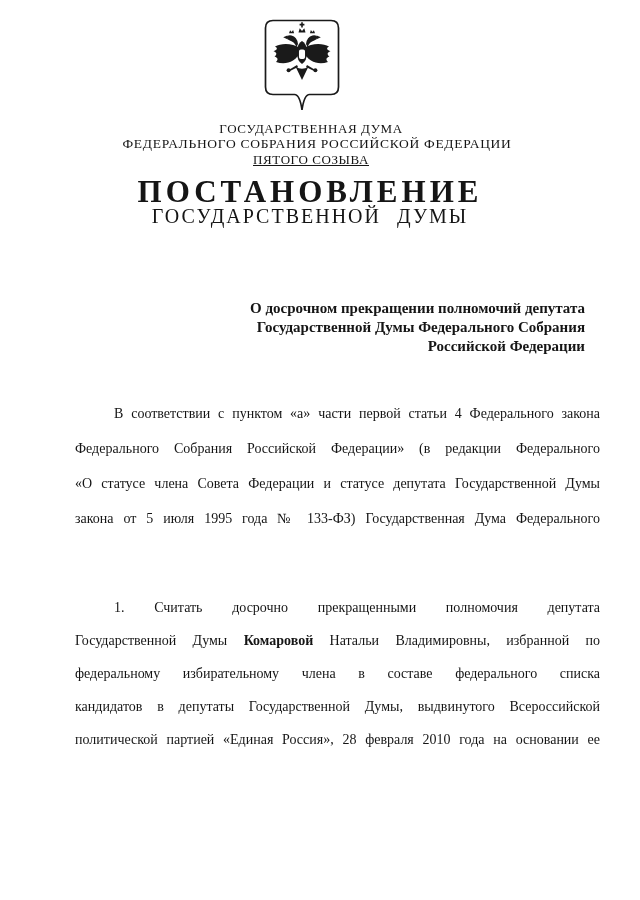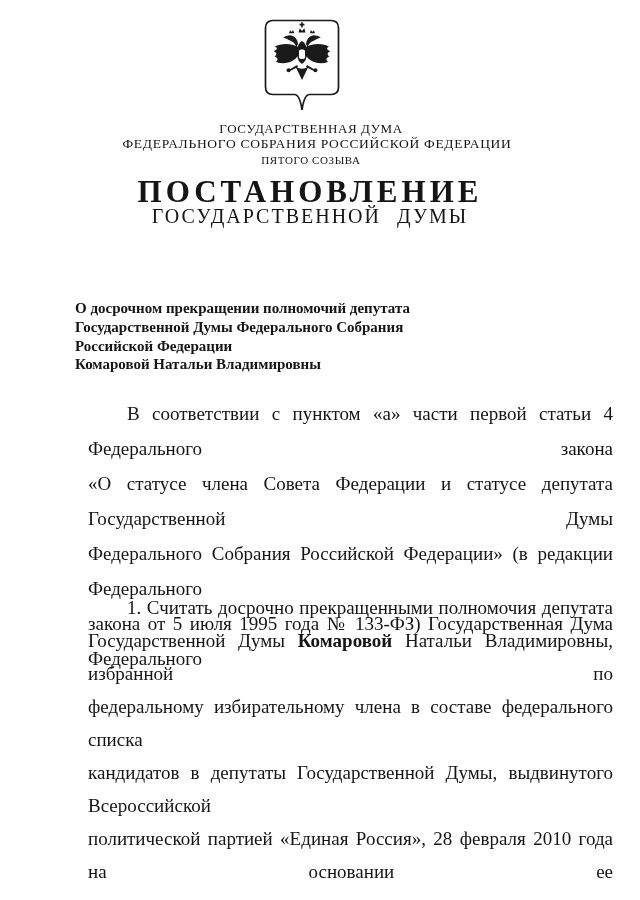--- a/index.html
+++ b/index.html
@@ -24,21 +24,21 @@
   
   .org-block {
     position: absolute;
     top: 121px;
     left: 0;
     width: 622px;
     text-align: center;
   }
   .org-line1 { font-size: 13px;   letter-spacing: 0.6px; line-height: 15px; }
   .org-line2 { font-size: 13.5px; letter-spacing: 0.7px; line-height: 16px; padding-left: 12px; }
-  .org-line3 { font-size: 11px; letter-spacing: 0.6px; line-height: 14px; margin-top: 1px; }
+  .org-line3 { font-size: 13px; letter-spacing: 0.6px; line-height: 14px; margin-top: 1px; text-decoration: underline; }
   .doc-type {
     position: absolute;
     top: 174px;
     left: 0;
     width: 620px;
     text-align: center;
     font-size: 31px;
     font-weight: 700;
     letter-spacing: 4px;
   }
@@ -49,34 +49,33 @@
     width: 620px;
     text-align: center;
     font-size: 20px;
     letter-spacing: 2px;
     word-spacing: 9px;
   }
   
   .title-block {
     position: absolute;
     top: 299px;
-    left: 75px;
+    left: 60px;
     width: 525px;
-    text-align: left;
+    text-align: right;
     font-weight: 700;
     font-size: 15px;
   }
   .title-line { line-height: 18.8px; }
   
   .para {
     position: absolute;
     left: 75px;
     width: 525px;
-    font-size: 19px;
-    margin-left: 13px;
+    font-size: 14px;
   }
   .para-1 { top: 396px; }
   .para-2 { top: 591px; }
   .para-1 .body-line { line-height: 35px; }
   .para-2 .body-line { line-height: 33px; }
   .body-line {
     text-align: justify;
     text-align-last: justify;
     white-space: normal;
   }
@@ -140,27 +139,26 @@
     <div class="org-line3">ПЯТОГО СОЗЫВА</div>
   </div>
 
   <div class="doc-type">ПОСТАНОВЛЕНИЕ</div>
   <div class="doc-issuer">ГОСУДАРСТВЕННОЙ  ДУМЫ</div>
 
   <div class="title-block">
     <div class="title-line">О досрочном прекращении полномочий депутата</div>
     <div class="title-line">Государственной Думы Федерального Собрания</div>
     <div class="title-line">Российской Федерации</div>
-    <div class="title-line">Комаровой Натальи Владимировны</div>
   </div>
 
   <div class="para para-1">
       <div class="body-line first-line"><span>В соответствии с пунктом «а» части первой статьи 4 Федерального закона</span></div>
+      <div class="body-line"><span>Федерального Собрания Российской Федерации» (в редакции Федерального</span></div>
       <div class="body-line"><span>«О статусе члена Совета Федерации и статусе депутата Государственной Думы</span></div>
-      <div class="body-line"><span>Федерального Собрания Российской Федерации» (в редакции Федерального</span></div>
       <div class="body-line"><span>закона от 5 июля 1995 года № 133-ФЗ) Государственная Дума Федерального</span></div>
     </div>
 
   <div class="para para-2">
       <div class="body-line first-line"><span>1. Считать досрочно прекращенными полномочия депутата</span></div>
       <div class="body-line"><span>Государственной Думы </span><span class="seg-bold">Комаровой</span><span> Натальи Владимировны, избранной по</span></div>
       <div class="body-line"><span>федеральному избирательному члена в составе федерального списка</span></div>
       <div class="body-line"><span>кандидатов в депутаты Государственной Думы, выдвинутого Всероссийской</span></div>
       <div class="body-line"><span>политической партией «Единая Россия», 28 февраля 2010 года на основании ее</span></div>
     </div>

